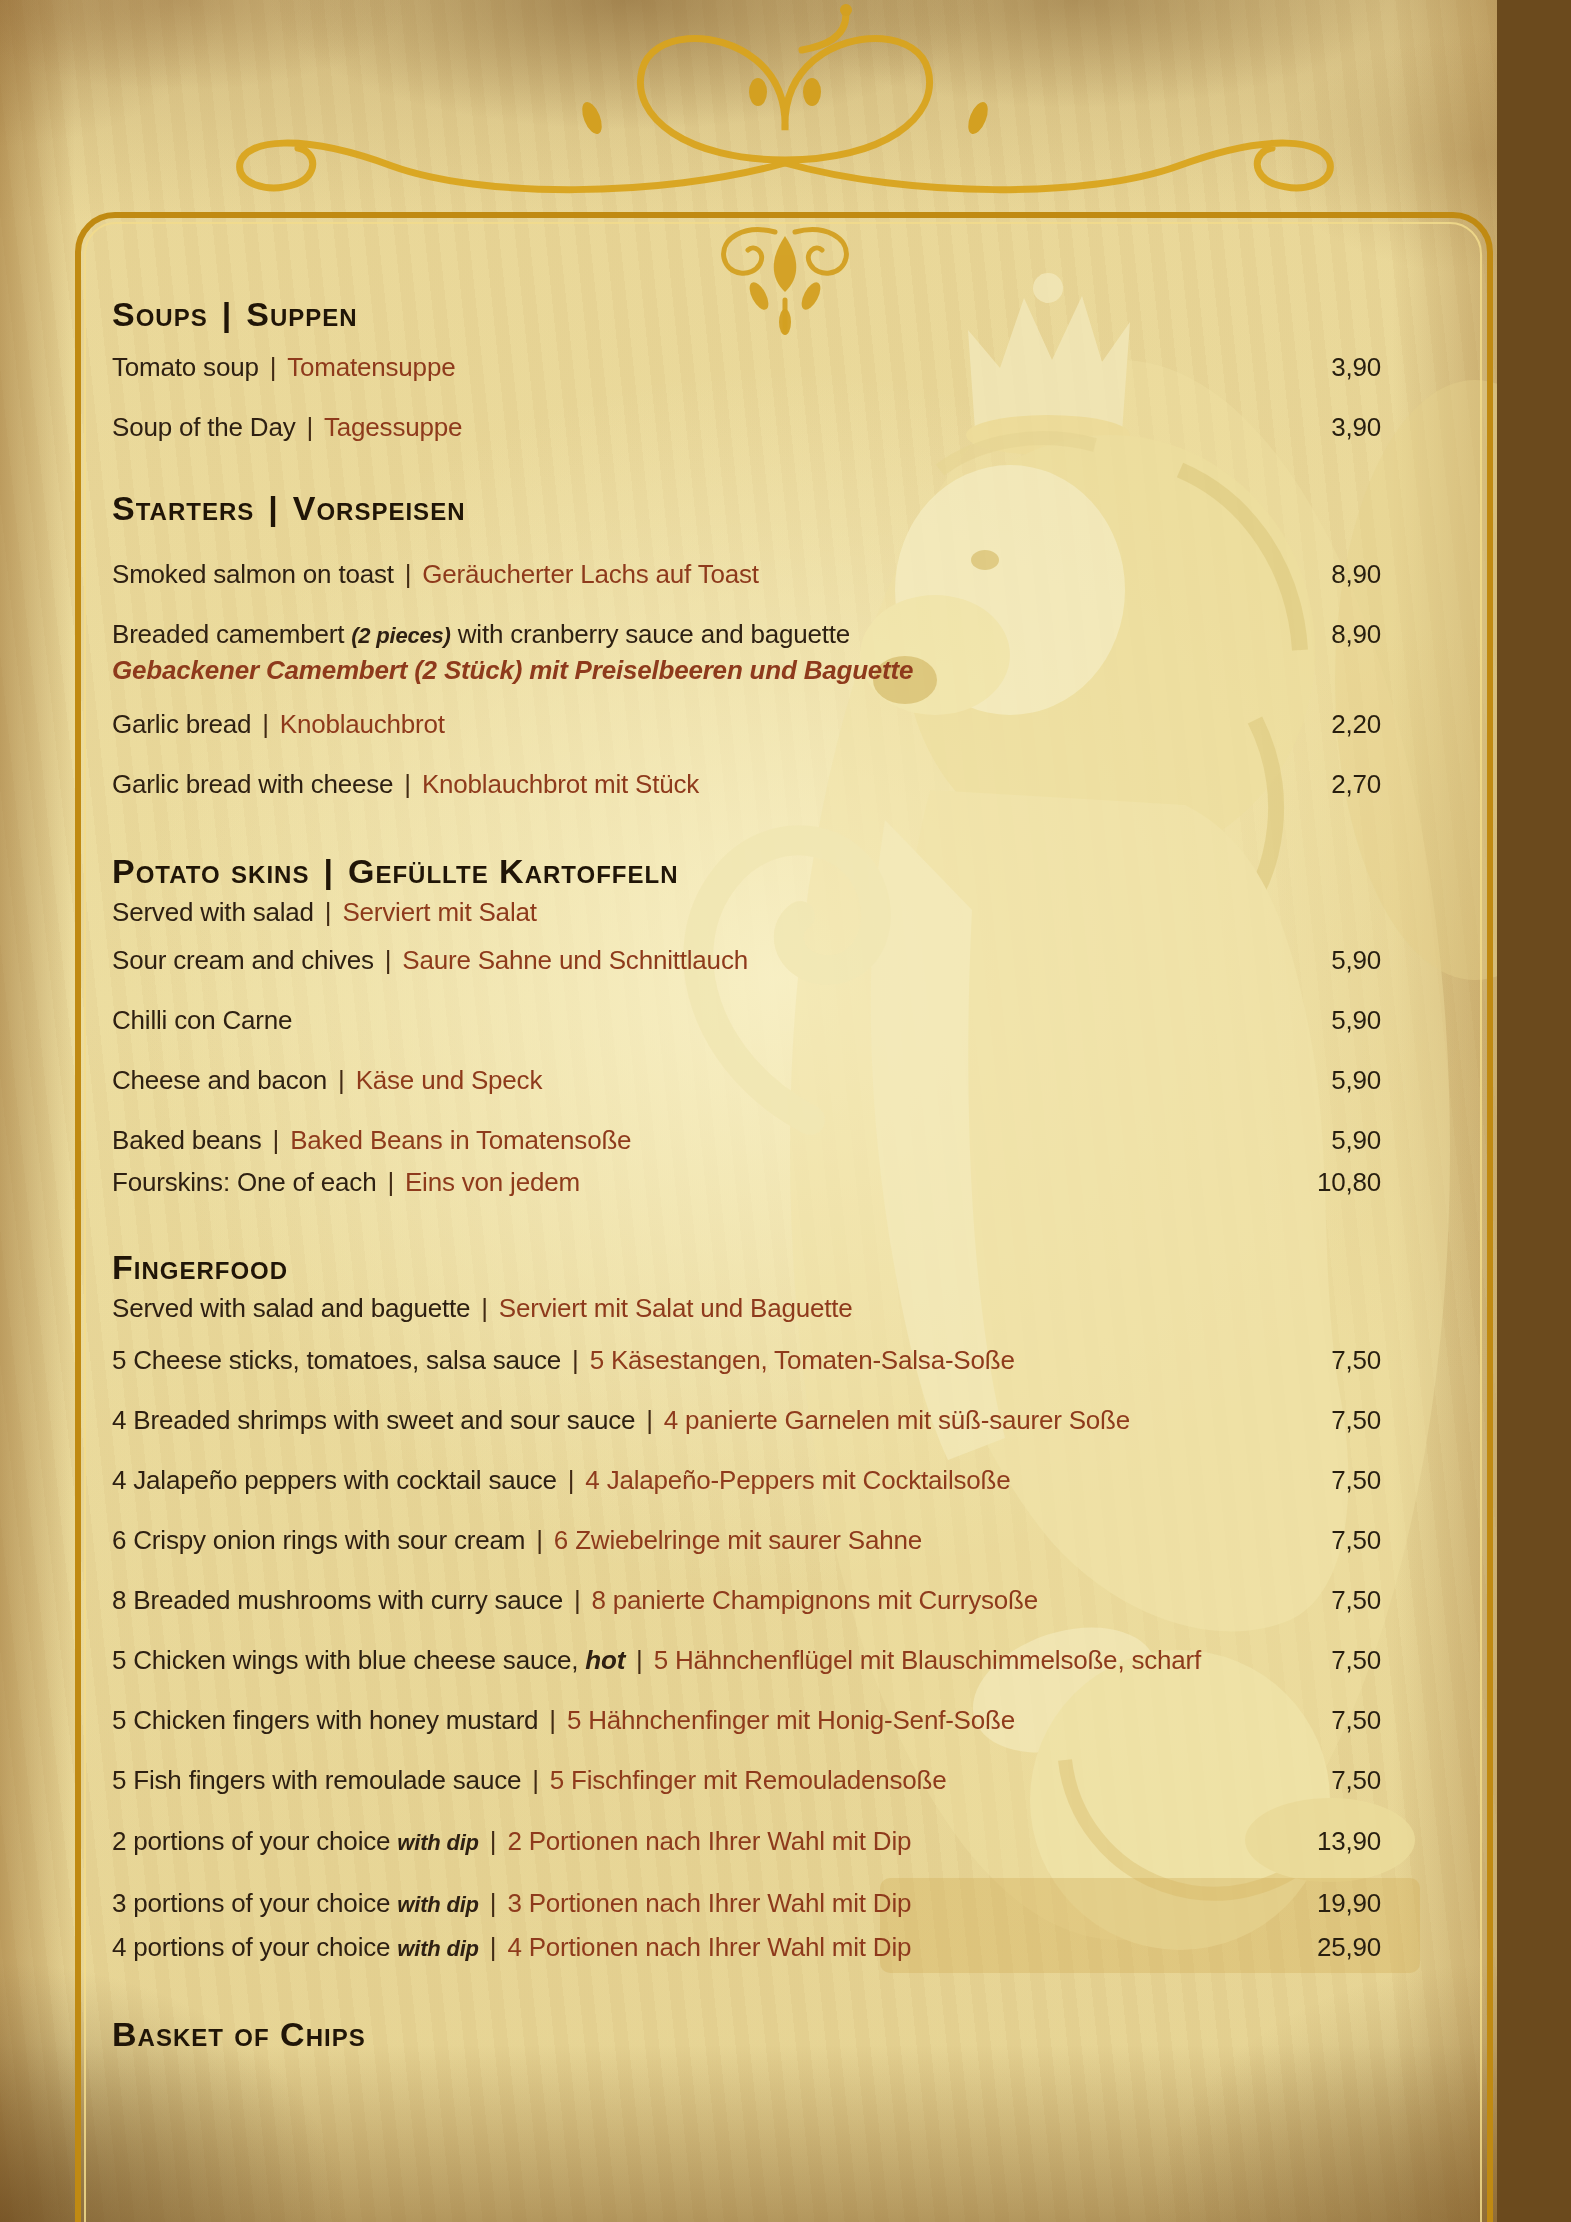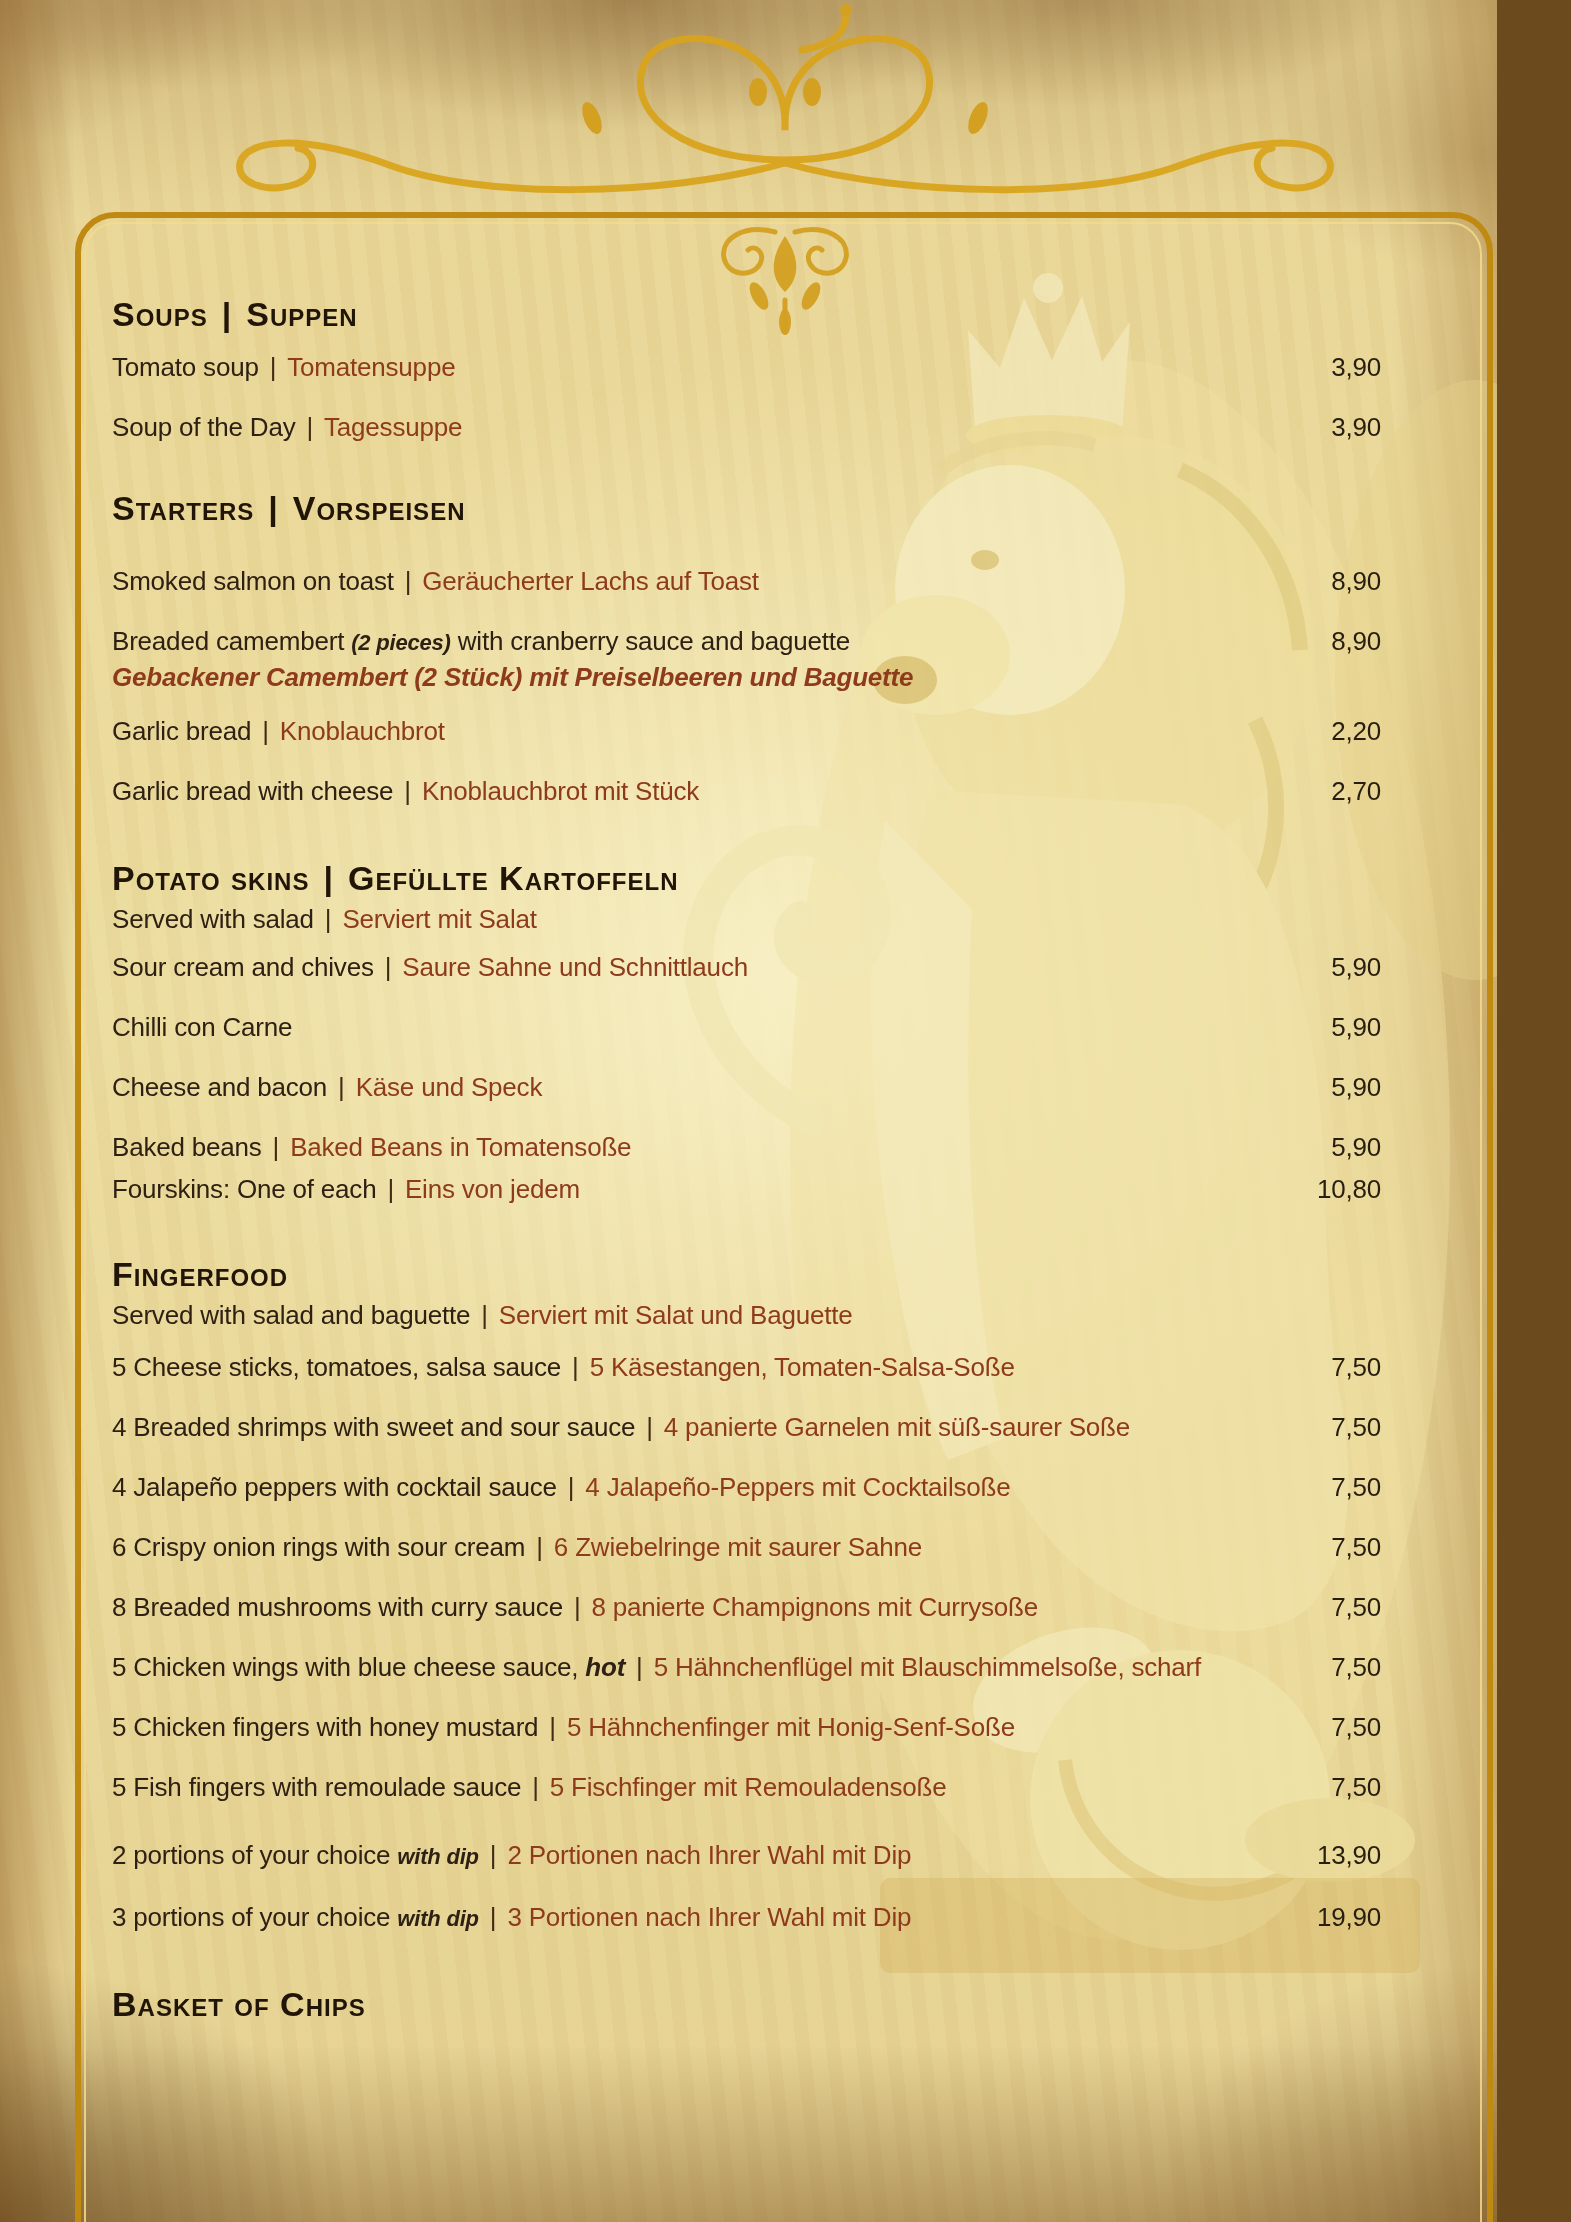--- a/index.html
+++ b/index.html
@@ -33,21 +33,21 @@
   .row,.note{display:flex;justify-content:space-between;align-items:flex-start;
     font-size:26px;line-height:34px;letter-spacing:-.2px;color:#2e2012;gap:16px;}
   .txt{flex:1 1 auto;}
   .en{color:#2e2012;}
   .de{color:#8e3a1c;}
   .sep{color:#422b15;padding:0 11px;}
   .it{font-style:italic;font-weight:bold;}
   .small{font-size:22px;}
   .price{flex:0 0 auto;min-width:92px;text-align:right;color:#271e0f;margin-left:18px;}
   .g0{margin-top:2px}.g14{margin-top:14px}.g16{margin-top:16px}.g18{margin-top:18px}
-  .g20{margin-top:20px}.g22{margin-top:34px}.g24{margin-top:8px}.g26{margin-top:26px}
+  .g20{margin-top:20px}.g22{margin-top:27px}.g24{margin-top:8px}.g26{margin-top:26px}
   .g42{margin-top:42px}.g46{margin-top:46px}.g48{margin-top:48px}
 </style>
 </head>
 <body>
 
 <div class="page">
 
   <svg class="layer" viewBox="0 0 1571 2222">
     <g opacity="0.8">
       <ellipse cx="1120" cy="1150" rx="330" ry="790" fill="#efe2a4" opacity="0.5"></ellipse>
@@ -208,18 +208,22 @@
       <div class="price">7,50</div>
     </div>
     <div class="row g22">
       <div class="txt"><span class="en">2 portions of your choice</span> <span class="en it small">with dip</span><span class="sep">|</span><span class="de">2 Portionen nach Ihrer Wahl mit Dip</span></div>
       <div class="price">13,90</div>
     </div>
     <div class="row g26">
       <div class="txt"><span class="en">3 portions of your choice</span> <span class="en it small">with dip</span><span class="sep">|</span><span class="de">3 Portionen nach Ihrer Wahl mit Dip</span></div>
       <div class="price">19,90</div>
     </div>
+    <div class="row g24">
+      <div class="txt"><span class="en">4 portions of your choice</span> <span class="en it small">with dip</span><span class="sep">|</span><span class="de">4 Portionen nach Ihrer Wahl mit Dip</span></div>
+      <div class="price">25,90</div>
+    </div>
 
     <h2 class="sec-h g46"><span>Basket of Chips</span></h2>
 
 
   </div>
 </div>
 
 </body></html>

